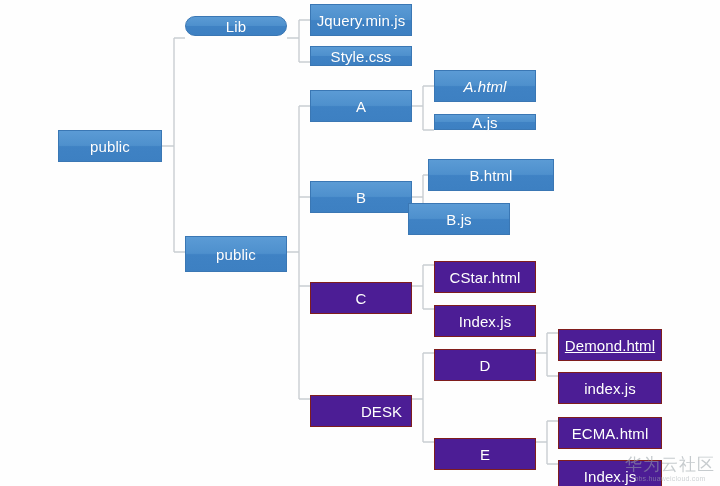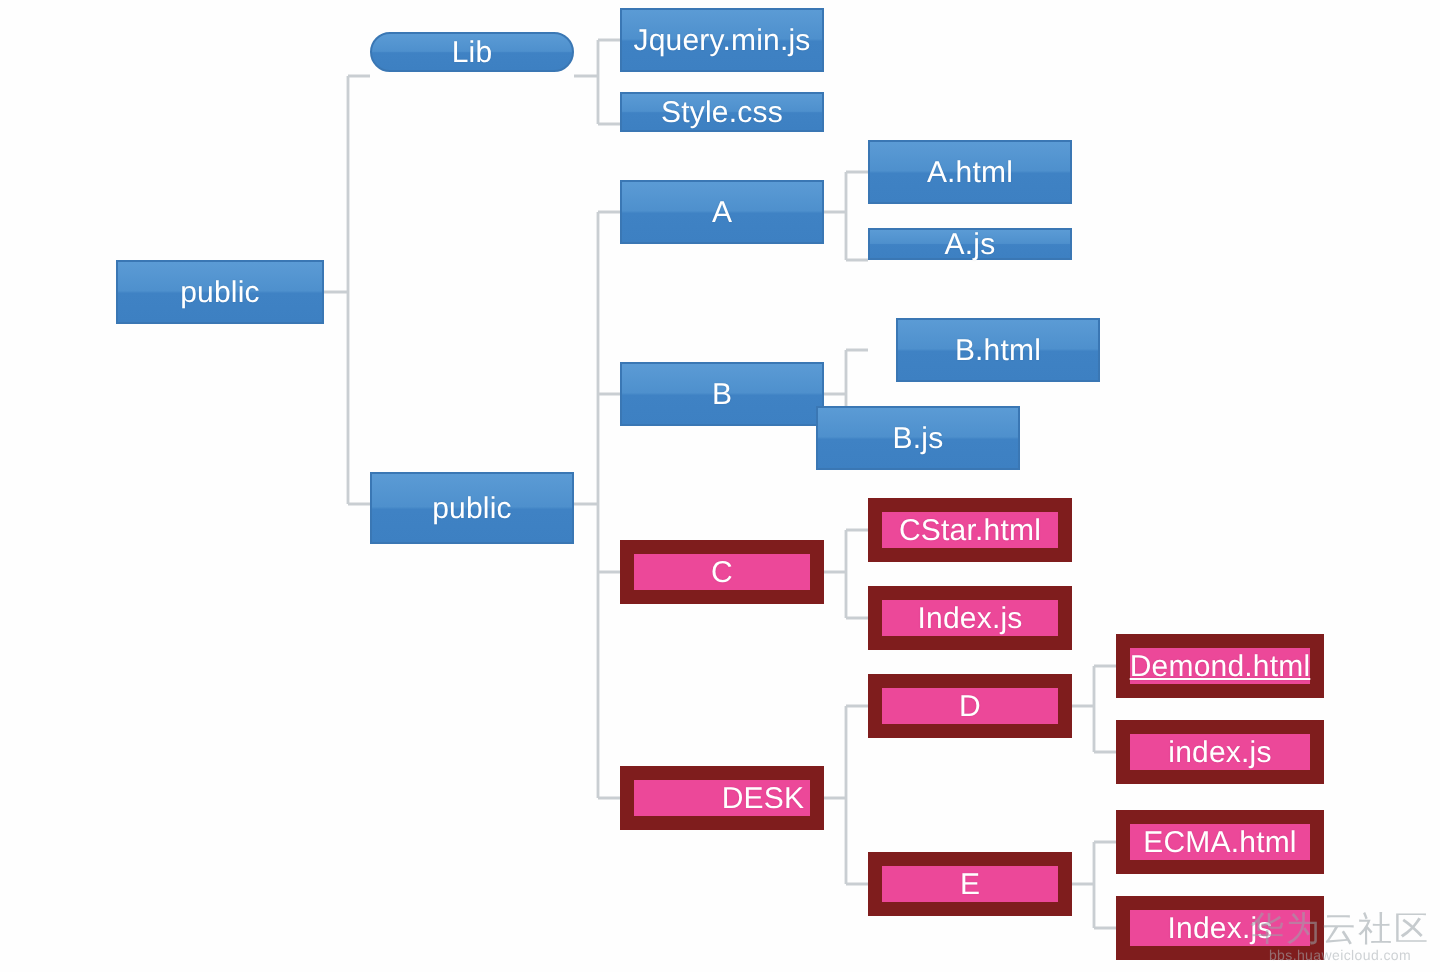--- a/index.html
+++ b/index.html
@@ -33,22 +33,23 @@
     font-size: 15px;
     letter-spacing: .1px;
     white-space: nowrap;
     text-shadow: 0 0 1px rgba(0,0,0,.10);
   }
   .node.blue {
     background: linear-gradient(to bottom, #5b9bd5 0%, #4e90cd 48%, #3f82c4 52%, #3d80c2 100%);
     border: 1px solid #3a77b4;
   }
   .node.green {
-    background: #ec4899;
-    border: 7px solid #7f1d1d;
+    background: #4c1d95;
+    border: 1px solid #7f1d1d;
+    margin-top: 12px;
   }
   .watermark {
     position: absolute;
     right: 4px;
     bottom: 4px;
     width: 92px;
     text-align: center;
     pointer-events: none;
     opacity: .55;
   }
@@ -92,30 +93,30 @@
       </div>
       <div class="node blue" style="left: 310px; top: 46px; width: 102px; height: 20px;">
         <span>Style.css</span>
       </div>
       <div class="node blue" style="left: 185px; top: 236px; width: 102px; height: 36px;">
         <span>public</span>
       </div>
       <div class="node blue" style="left: 310px; top: 90px; width: 102px; height: 32px;">
         <span>A</span>
       </div>
-      <div class="node blue" style="left: 434px; top: 70px; width: 102px; height: 32px;">
+      <div class="node blue" style="left: 434px; top: 70px; width: 102px; height: 32px; font-style: italic;">
         <span>A.html</span>
       </div>
       <div class="node blue" style="left: 434px; top: 114px; width: 102px; height: 16px;">
         <span>A.js</span>
       </div>
       <div class="node blue" style="left: 310px; top: 181px; width: 102px; height: 32px;">
         <span>B</span>
       </div>
-      <div class="node blue" style="left: 448px; top: 159px; width: 102px; height: 32px;">
+      <div class="node blue" style="left: 428px; top: 159px; width: 126px; height: 32px;">
         <span>B.html</span>
       </div>
       <div class="node blue" style="left: 408px; top: 203px; width: 102px; height: 32px;">
         <span>B.js</span>
       </div>
       <div class="node green" style="left: 310px; top: 270px; width: 102px; height: 32px;">
         <span>C</span>
       </div>
       <div class="node green" style="left: 434px; top: 249px; width: 102px; height: 32px;">
         <span>CStar.html</span>

